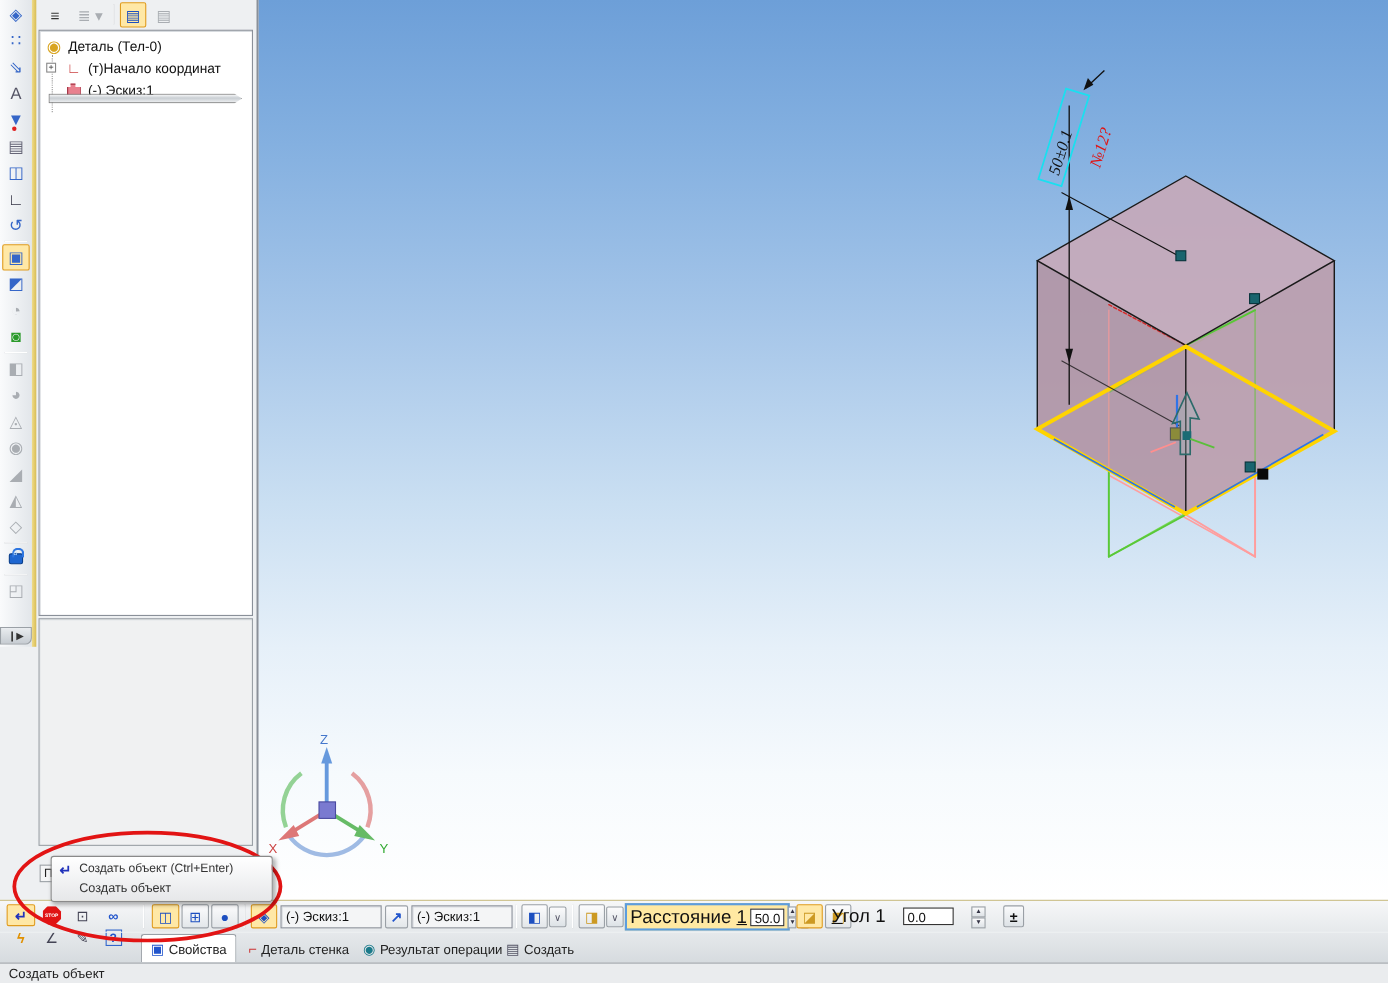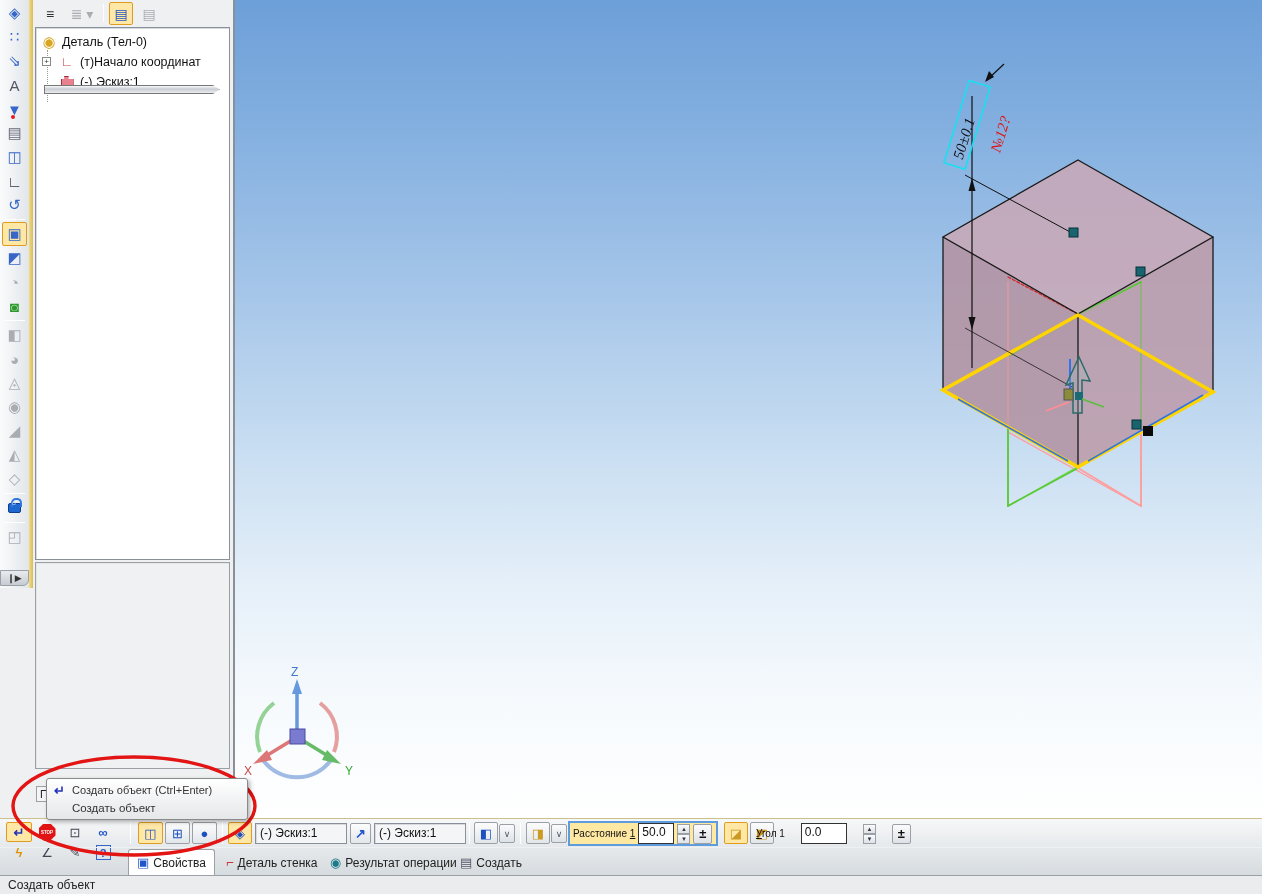--- a/index.html
+++ b/index.html
@@ -97,23 +97,23 @@
     font-size:11px; font-weight:bold; display:flex; align-items:center; justify-content:center; }
   .field { position:absolute; top:4px; height:21px; background:#f4f5f6; border:1px solid #8a9099;
     box-shadow:inset 1px 1px 0 #d7dbdf; font-size:12px; color:#111; padding:2px 4px;
     white-space:nowrap; overflow:hidden; }
   .ddbtn { position:absolute; top:5px; width:16px; height:19px; border:1px solid #9aa0a6;
     background:linear-gradient(180deg,#fbfbfc,#dde2e6); color:#556; font-size:9px;
     display:flex; align-items:center; justify-content:center; border-radius:2px; }
   #dist-group { position:absolute; left:568px; top:2px; width:150px; height:25px;
     background:#ffe9a2; border:2px solid #5d9ddd; display:flex; align-items:center;
     gap:3px; padding:0 3px; }
-  .grp-label { font-size:10px; color:#111; white-space:nowrap; }
+  .grp-label { font-size:17px; color:#111; white-space:nowrap; }
   .und { text-decoration:underline; }
-  .num-input { width:36px; height:21px; background:#fff; border:1px solid #333;
+  .num-input { width:36px; height:16px; background:#fff; border:1px solid #333;
     font-size:12px; color:#111; padding:1px 3px; }
   .spinner { width:13px; height:19px; display:flex; flex-direction:column; }
   .spinner span { flex:1; border:1px solid #9aa0a6; background:linear-gradient(180deg,#fbfbfc,#dde2e6);
     font-size:6px; line-height:8px; text-align:center; color:#334; }
   .pm-btn { width:19px; height:20px; border:1px solid #9aa0a6;
     background:linear-gradient(180deg,#fbfbfc,#dde2e6); font-size:13px; font-weight:bold;
     color:#111; display:flex; align-items:center; justify-content:center; border-radius:2px; }
   #angle-group { position:absolute; left:756px; top:4px; display:flex; align-items:center; gap:16px; }
 
   

